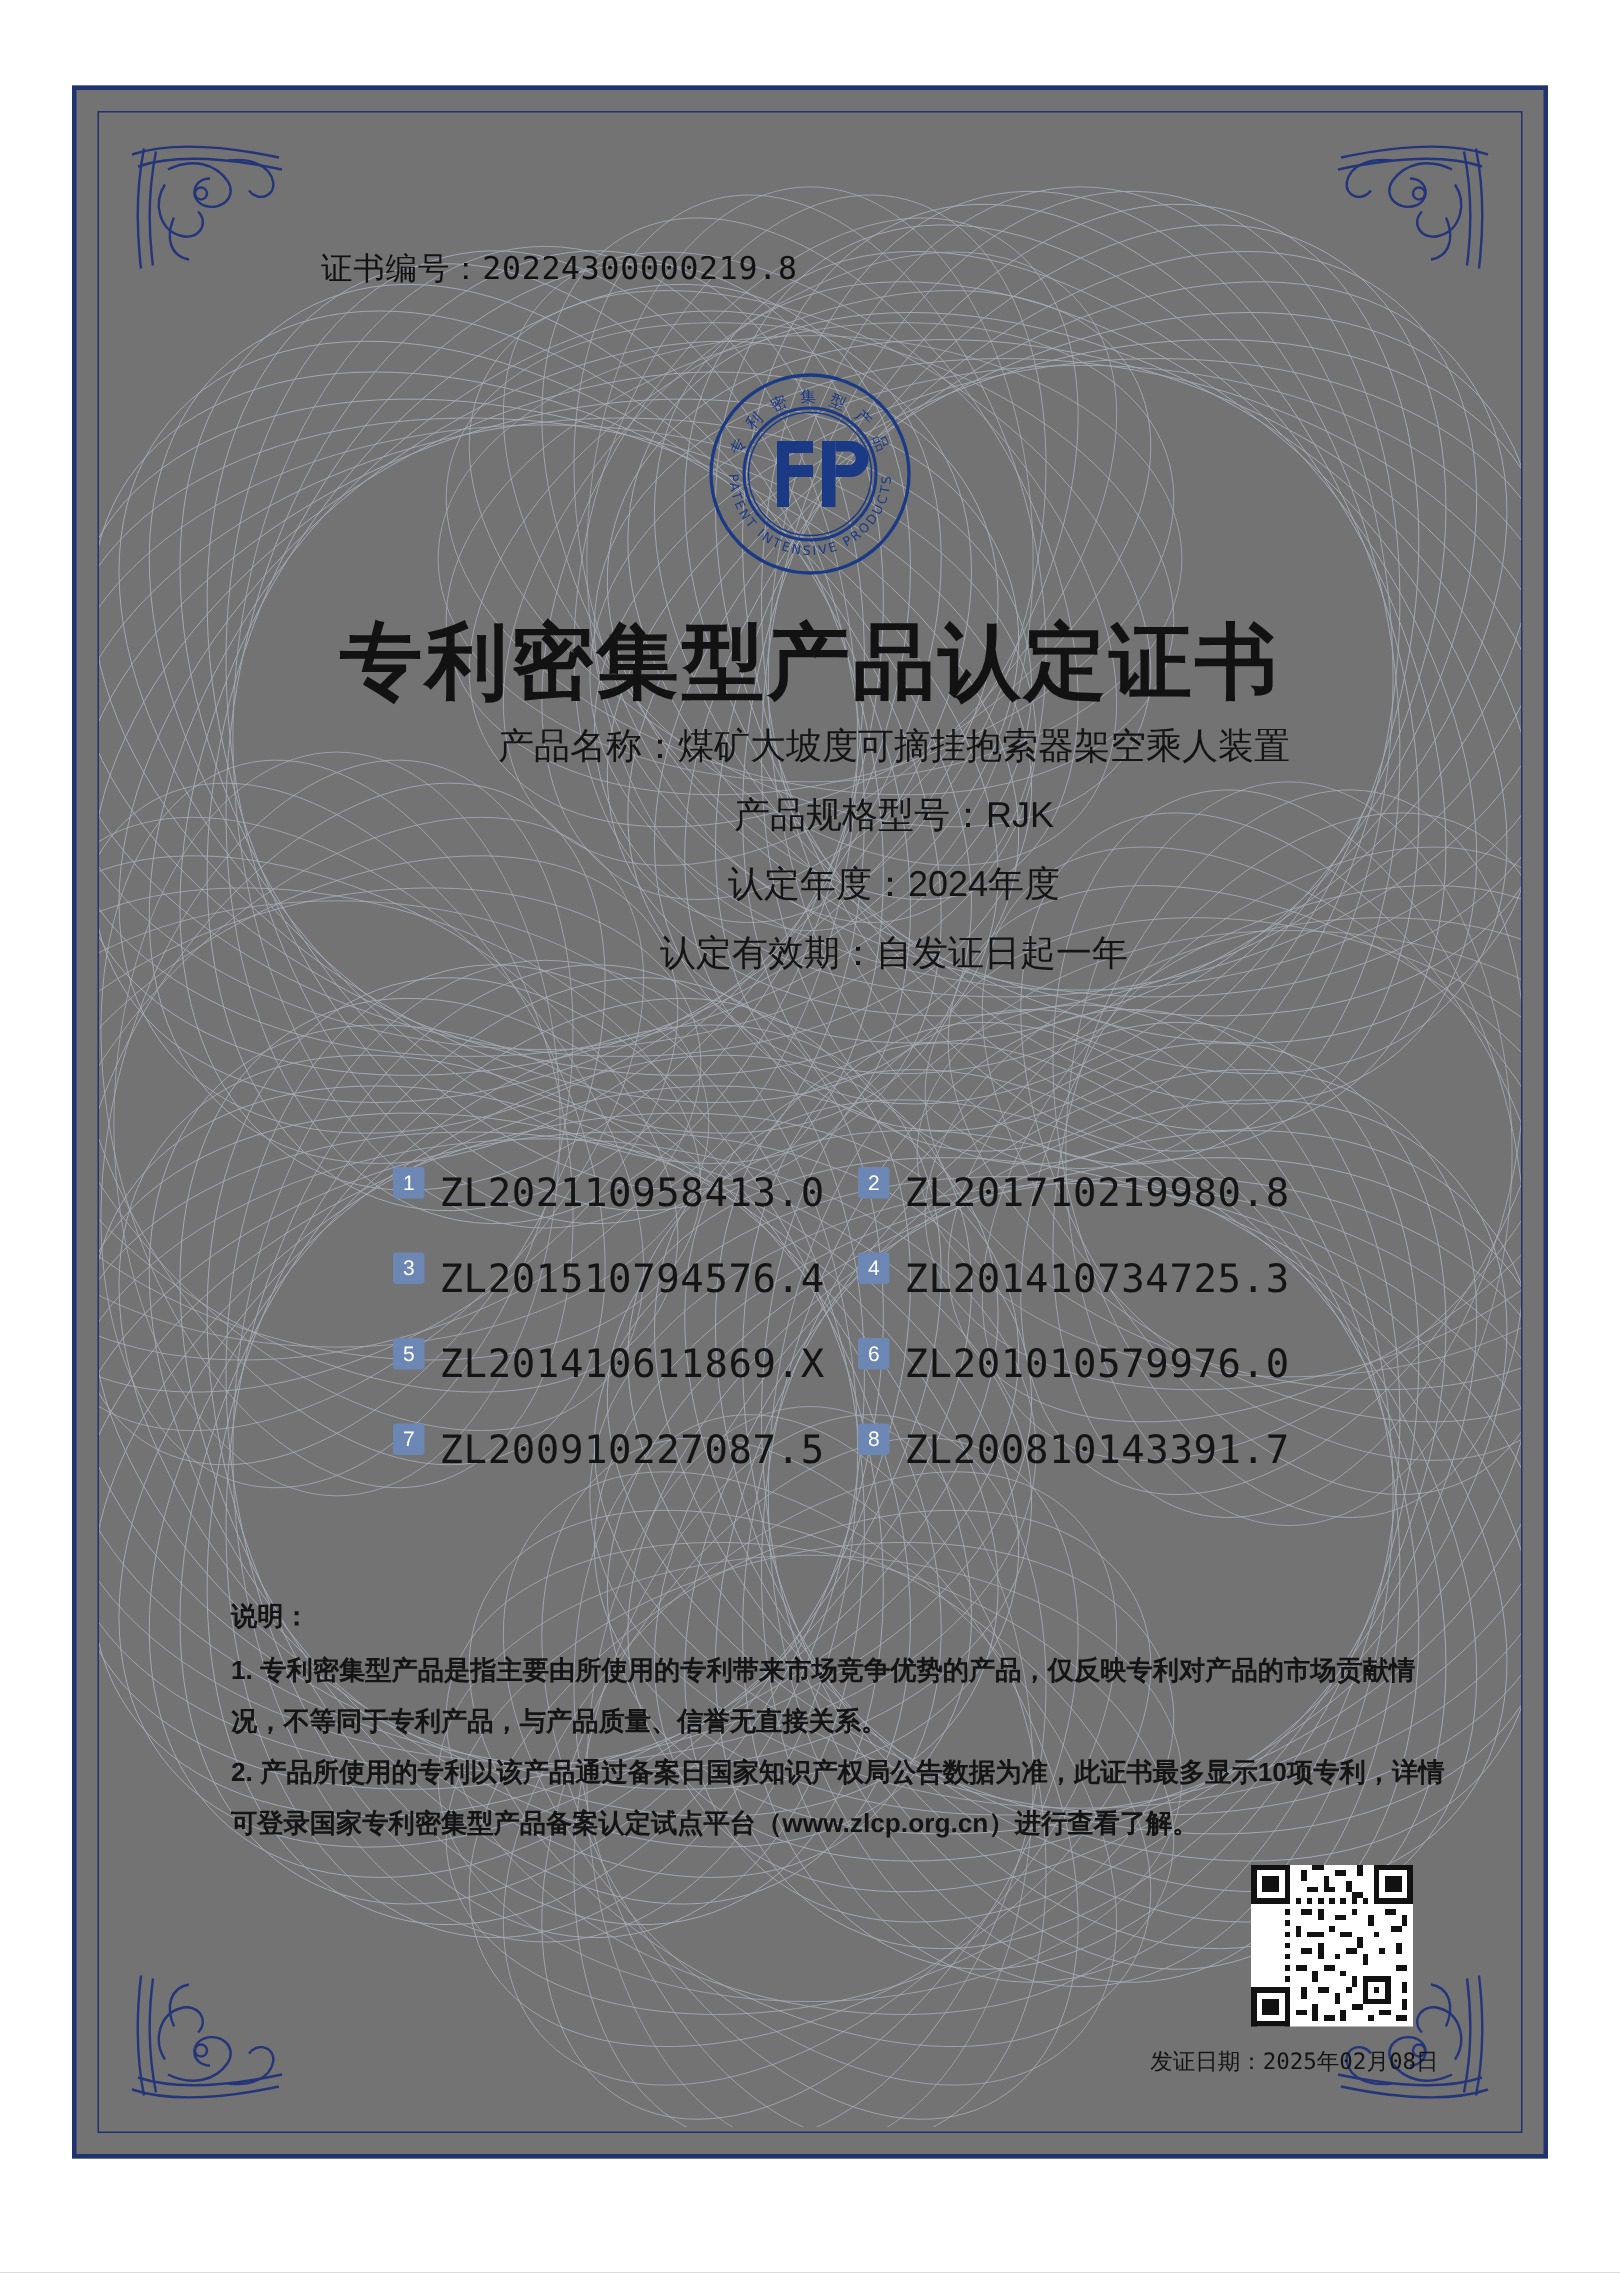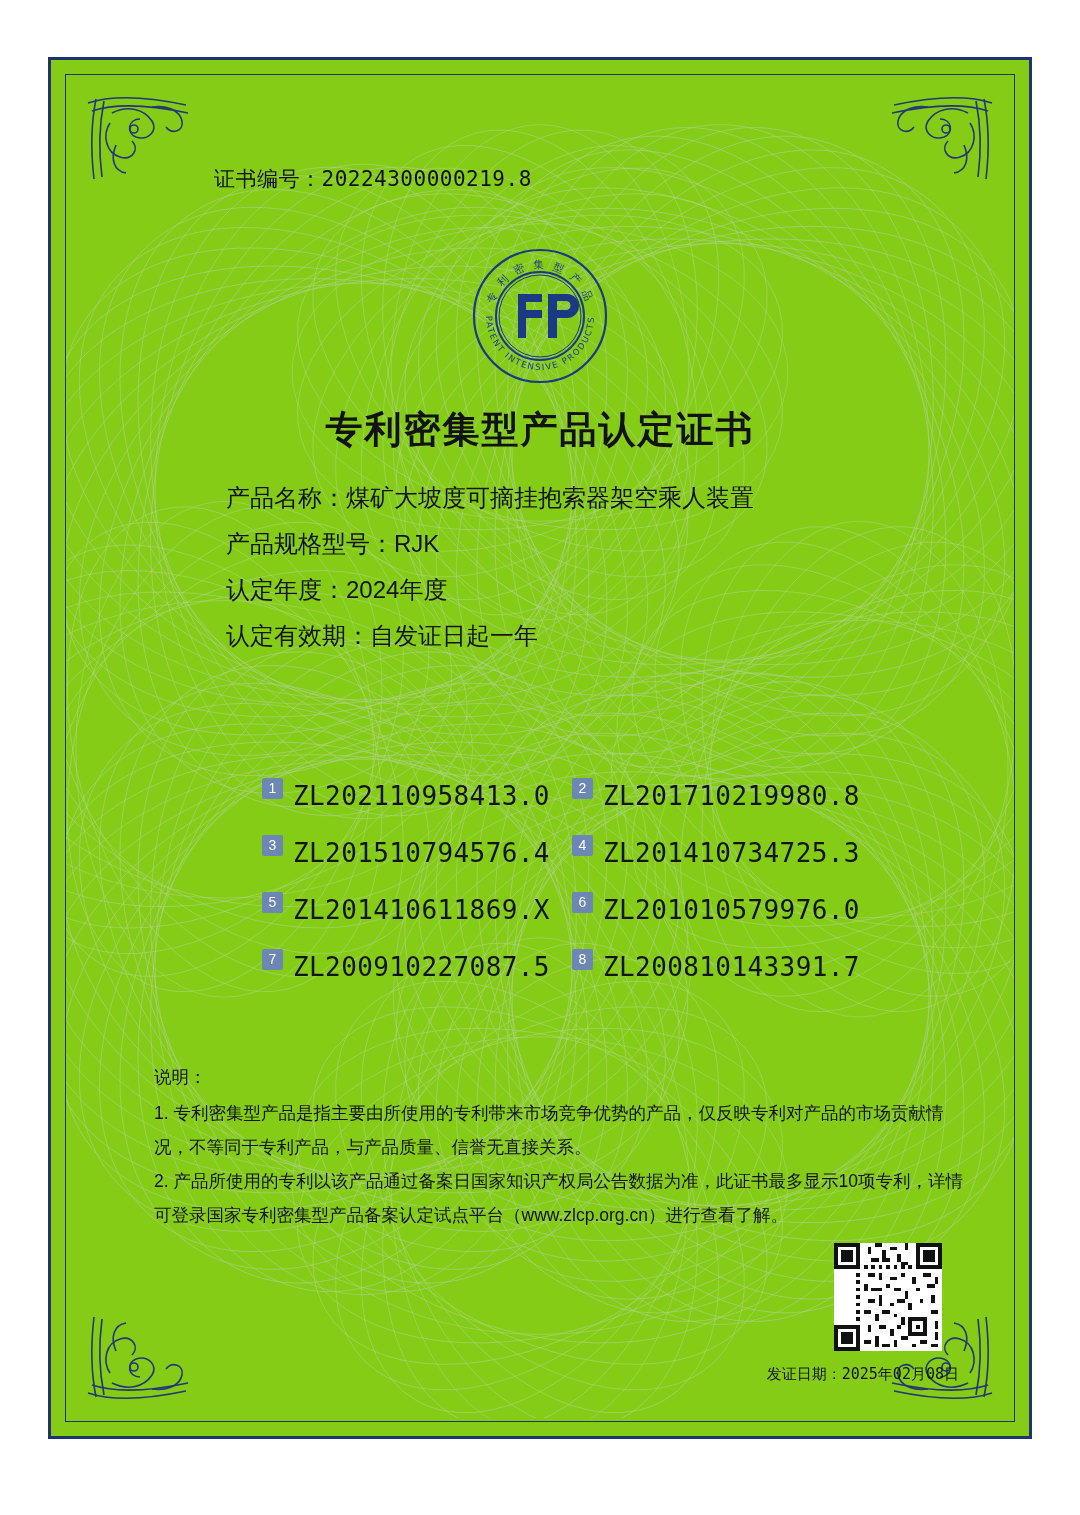--- a/index.html
+++ b/index.html
@@ -18,21 +18,21 @@
 
   
   .certificate {
     position: absolute;
     left: 48px;
     top: 57px;
     width: 984px;
     height: 1382px;
     border: 3px solid #20336e;
     box-sizing: border-box;
-    background: #84cc16;
+    background: #737373;
   }
   .certificate-inner {
     position: absolute;
     left: 14px;
     top: 14px;
     right: 14px;
     bottom: 14px;
     border: 1px solid #20336e;
     box-sizing: border-box;
     overflow: hidden;
@@ -83,30 +83,31 @@
     height: 136px;
   }
 
   .main-title {
     position: absolute;
     top: 330px;
     width: 100%;
     text-align: center;
     font-family: "DejaVu Serif", "Liberation Serif", serif;
     font-weight: bold;
-    font-size: 37px;
+    font-size: 55px;
     letter-spacing: 2px;
     color: #121212;
   }
 
   .fields {
     position: absolute;
     left: 160px;
     top: 400px;
     width: 740px;
+    text-align: center;
   }
   .field-row {
     font-size: 24px;
     line-height: 46px;
     color: #141414;
     white-space: nowrap;
   }
 
   .patent-grid {
     position: absolute;
@@ -147,21 +148,21 @@
   .notes {
     position: absolute;
     left: 88px;
     top: 985px;
     width: 810px;
     font-size: 17.5px;
     line-height: 34px;
     color: #141414;
   }
   .notes .note-head { margin-bottom: 2px; }
-  .notes p { margin: 0; }
+  .notes p { margin: 0; font-weight: bold; }
 
   .qr {
     position: absolute;
     right: 72px;
     top: 1168px;
     width: 108px;
     height: 108px;
   }
 
   .issue-date {

